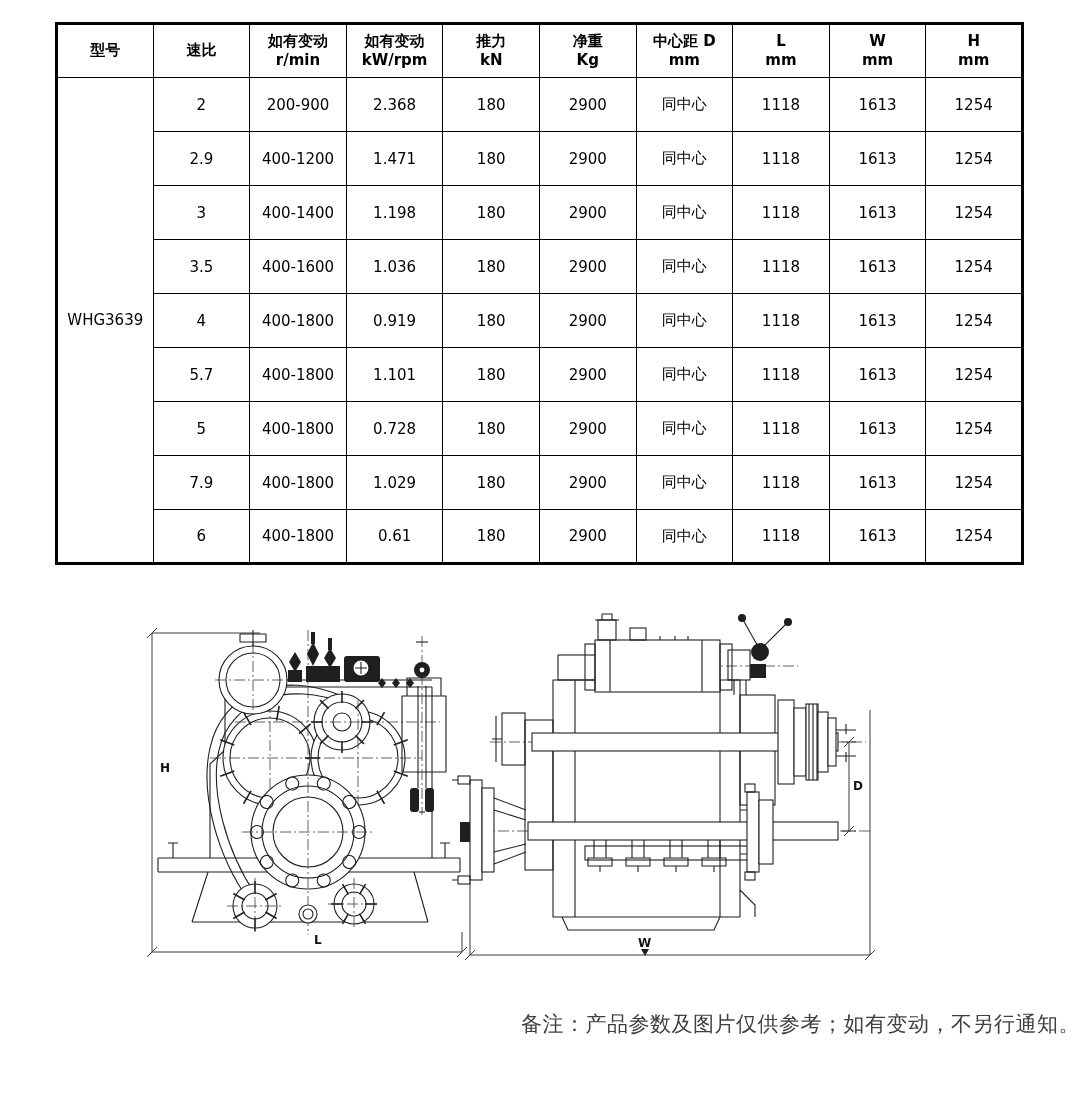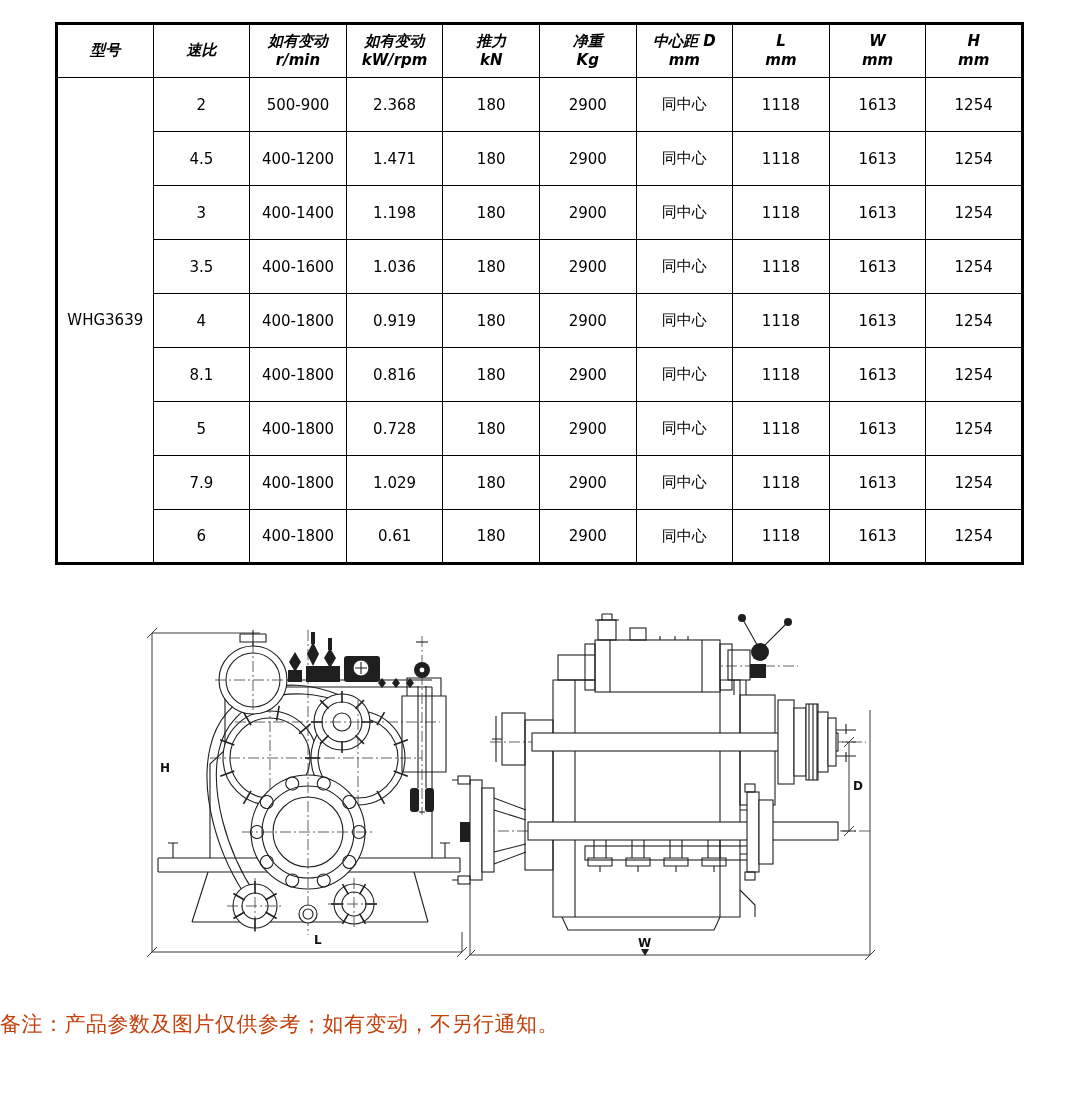--- a/index.html
+++ b/index.html
@@ -11,40 +11,40 @@
   
   .spec-table{
     position:absolute;left:55px;top:22px;width:969px;
     border-collapse:collapse;table-layout:fixed;
     border:3px solid #000;
   }
   .spec-table th,.spec-table td{
     border:1px solid #000;text-align:center;vertical-align:middle;
     padding:0;font-size:15px;overflow:hidden;white-space:nowrap;
   }
-  .spec-table thead tr{height:54px;font-style:italic;}
+  .spec-table thead tr{height:54px;}
   .spec-table tbody tr{height:54px;}
   .spec-table th{font-weight:700;line-height:1.3;}
   .th-l1,.th-l2{display:block;}
   .th-l2:empty{display:none;}
   .model-cell{font-size:15px;margin-left:8px;}
   
   .drawing{position:absolute;left:130px;top:600px;width:760px;height:380px;}
   .drawing svg{display:block;width:760px;height:380px;}
   .ln{fill:none;stroke:#1f1f1f;stroke-width:1.1;}
   .ln2{fill:none;stroke:#1f1f1f;stroke-width:1.6;}
   .wh{fill:#ffffff;stroke:#1f1f1f;stroke-width:1.1;}
   .blk{fill:#1f1f1f;stroke:none;}
   .cl{fill:none;stroke:#3a3a3a;stroke-width:0.8;stroke-dasharray:11 3 2 3;}
   .dim{fill:none;stroke:#3a3a3a;stroke-width:1;}
   .dim-label{font:700 12px "DejaVu Sans",sans-serif;fill:#111;}
   
   .note{
-    position:absolute;left:0;top:1008px;width:1080px;text-align:left;
-    font-size:21px;line-height:32px;color:#c2410c;letter-spacing:0.5px;
+    position:absolute;left:0;top:1008px;width:1080px;text-align:right;
+    font-size:21px;line-height:32px;color:#404040;letter-spacing:0.5px;
   }
 </style>
 </head>
 <body>
 
 <table class="spec-table">
   <thead>
     <tr>
       <th>
           <span class="th-l1">型号</span>
@@ -83,31 +83,31 @@
       <th>
           <span class="th-l1">H</span>
           <span class="th-l2">mm</span>
         </th>
     </tr>
   </thead>
   <tbody id="spec-rows">
       <tr>
         <td rowspan="9" class="model-cell">WHG3639</td>
         <td>2</td>
-        <td>500-900</td>
+        <td>200-900</td>
         <td>2.368</td>
         <td>180</td>
         <td>2900</td>
         <td>同中心</td>
         <td>1118</td>
         <td>1613</td>
         <td>1254</td>
       </tr>
       <tr>
-        <td>4.5</td>
+        <td>2.9</td>
         <td>400-1200</td>
         <td>1.471</td>
         <td>180</td>
         <td>2900</td>
         <td>同中心</td>
         <td>1118</td>
         <td>1613</td>
         <td>1254</td>
       </tr>
       <tr>
@@ -137,23 +137,23 @@
         <td>400-1800</td>
         <td>0.919</td>
         <td>180</td>
         <td>2900</td>
         <td>同中心</td>
         <td>1118</td>
         <td>1613</td>
         <td>1254</td>
       </tr>
       <tr>
-        <td>8.1</td>
+        <td>5.7</td>
         <td>400-1800</td>
-        <td>0.816</td>
+        <td>1.101</td>
         <td>180</td>
         <td>2900</td>
         <td>同中心</td>
         <td>1118</td>
         <td>1613</td>
         <td>1254</td>
       </tr>
       <tr>
         <td>5</td>
         <td>400-1800</td>

